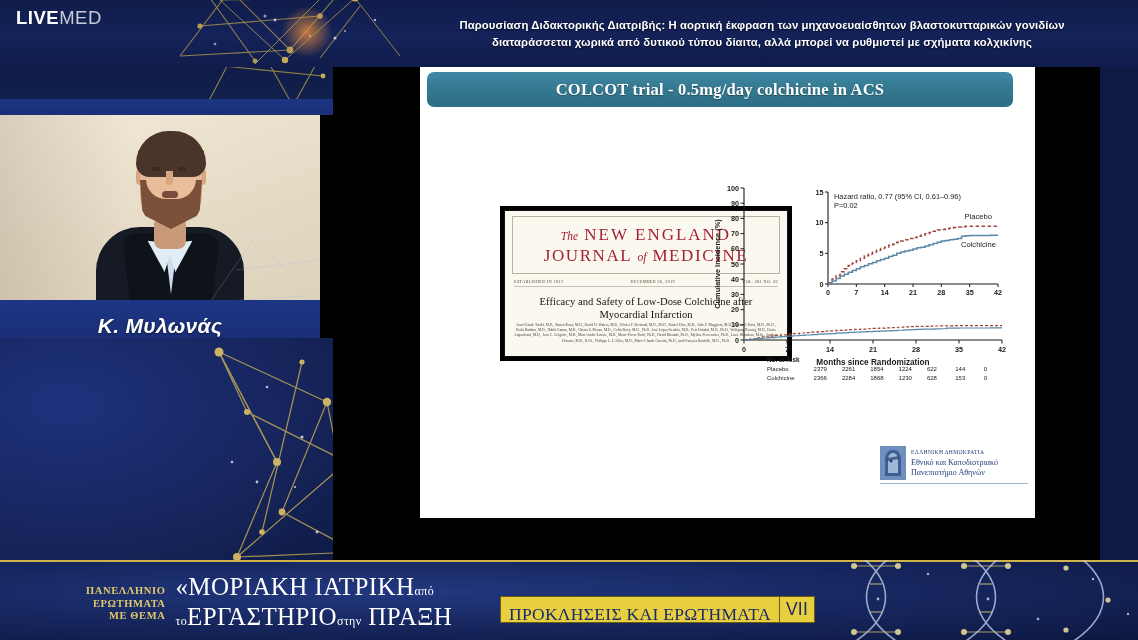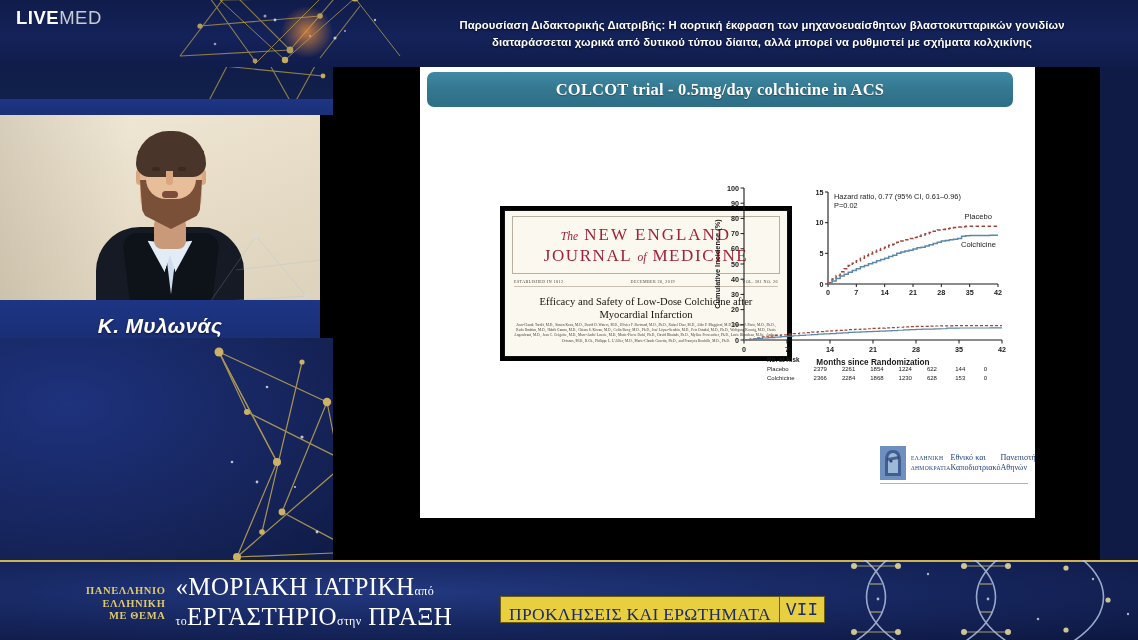--- a/index.html
+++ b/index.html
@@ -106,21 +106,21 @@
   #risk-table td { padding:0.6px 0; font-size:6.0px; line-height:8px; }
   #risk-table td.rt-label { width:46px; text-align:left; }
   #risk-table td.rt-num { width:28px; text-align:left; }
 
   
   #uoa-logo {
     position:absolute; left:460px; top:382px; width:148px; height:46px;
     display:flex; align-items:center; gap:5px;
   }
   #uoa-seal { width:26px; height:34px; flex:0 0 26px; }
-  #uoa-text { display:flex; flex-direction:row; line-height:10.5px; }
+  #uoa-text { display:flex; flex-direction:column; line-height:10.5px; }
   #uoa-l1 { font-family:"Liberation Serif", serif; font-size:5.6px; color:#1f3f7a; letter-spacing:.35px; }
   #uoa-l2, #uoa-l3 { font-family:"Liberation Serif", serif; font-size:8.1px; color:#1f3f7a; }
   #uoa-underline { position:absolute; left:0; bottom:2px; width:148px; height:1px; background:#9fb4d6; }
 
   
   #video-tile {
     position:absolute; left:0px; top:115px; width:320px; height:185px;
     overflow:hidden; z-index:6; background:#ece4d3;
   }
   #video-bg { position:absolute; inset:0; background:linear-gradient(160deg,#f2ead9 0%, #e8dec9 45%, #ddd2bb 100%); }
@@ -222,21 +222,21 @@
     position:absolute; left:500px; top:596px; height:27px;
     background:#e8cf3f; border:1.5px solid #6b5c12;
     display:flex; align-items:stretch; z-index:9;
   }
   #bb-yellow-main {
     display:flex; align-items:center; padding:17px 8px;
     font-family:"Liberation Serif", serif; font-size:17.5px; color:#1b2a6b; letter-spacing:.3px; white-space:nowrap;
   }
   #bb-yellow-num {
     display:flex; align-items:center; padding:0 6px; border-left:1.5px solid #6b5c12;
-    font-family:Liberation Mono, monospace; font-size:17.5px; color:#1b2a6b; letter-spacing:.3px;
+    font-family:Liberation Sans, sans-serif; font-size:17.5px; color:#1b2a6b; letter-spacing:.3px;
   }
 </style>
 </head>
 <body>
 
 <div id="stage">
 
   <div id="top-header">
     <div class="net" id="top-header-netleft">
       <svg width="200" height="80" viewBox="0 0 200 80">
@@ -614,21 +614,21 @@
           <circle cx="230" cy="65" r="1.3"></circle>
             <circle cx="285" cy="25" r="1.2"></circle>
             <circle cx="320" cy="60" r="1.2"></circle>
         </g>
       </svg>
     </div>
 
     <div id="bb-left">
       <div id="bb-kicker">
         <div>ΠΑΝΕΛΛΗΝΙΟ</div>
-        <div>ΕΛΛΗΝΙΚΗ</div>
+        <div>ΕΡΩΤΗΜΑΤΑ</div>
         <div>ΜΕ ΘΕΜΑ</div>
       </div>
       <div id="bb-headline">
         <div id="bb-h1">
           <span>«ΜΟΡΙΑΚΗ ΙΑΤΡΙΚΗ</span><span class="bb-small">από</span>
         </div>
         <div id="bb-h2">
           <span class="bb-small">το</span><span>ΕΡΓΑΣΤΗΡΙΟ</span><span class="bb-small">στην</span>
           <span>ΠΡΑΞΗ</span>
         </div>

